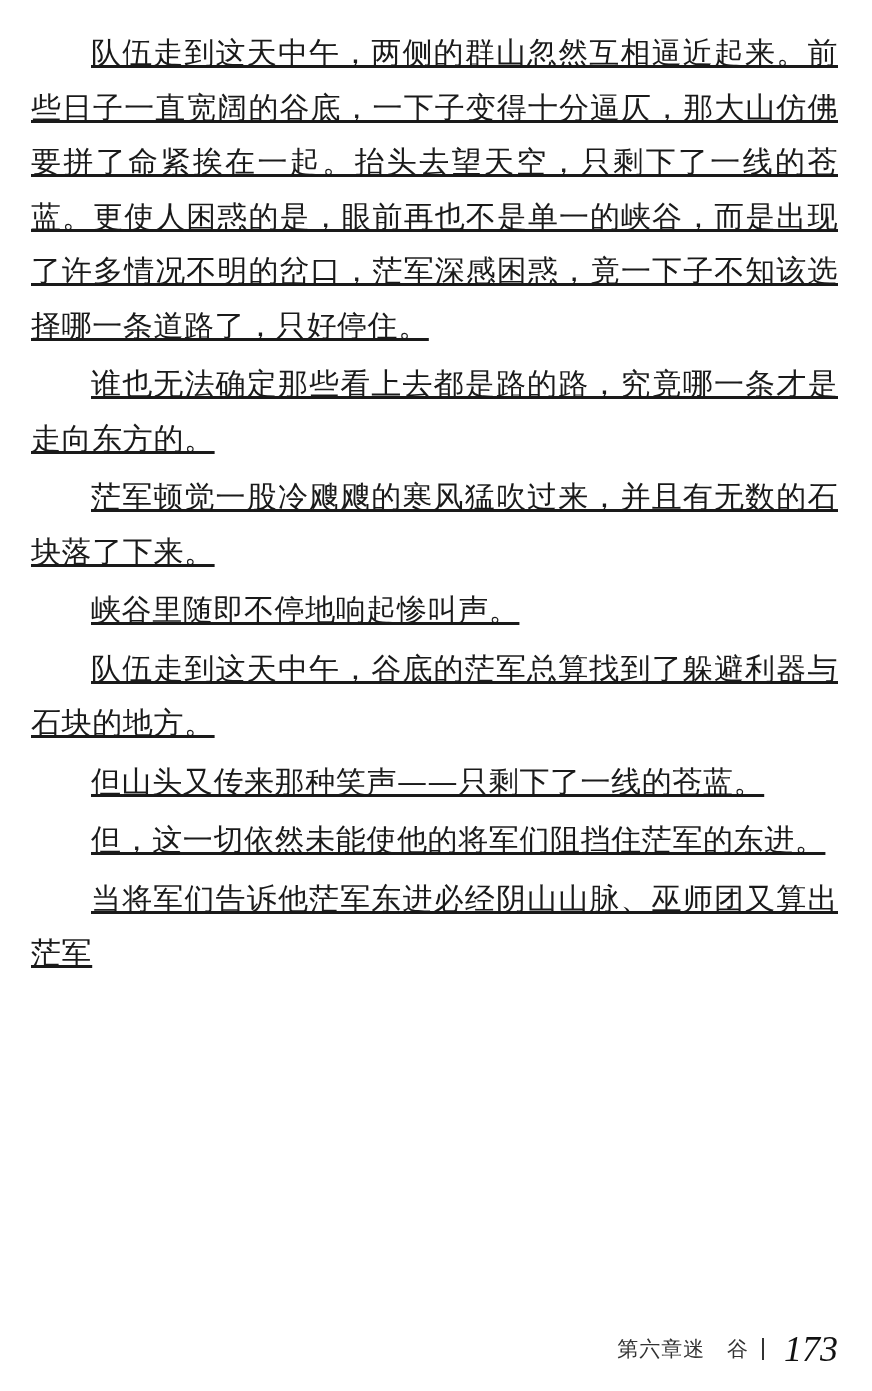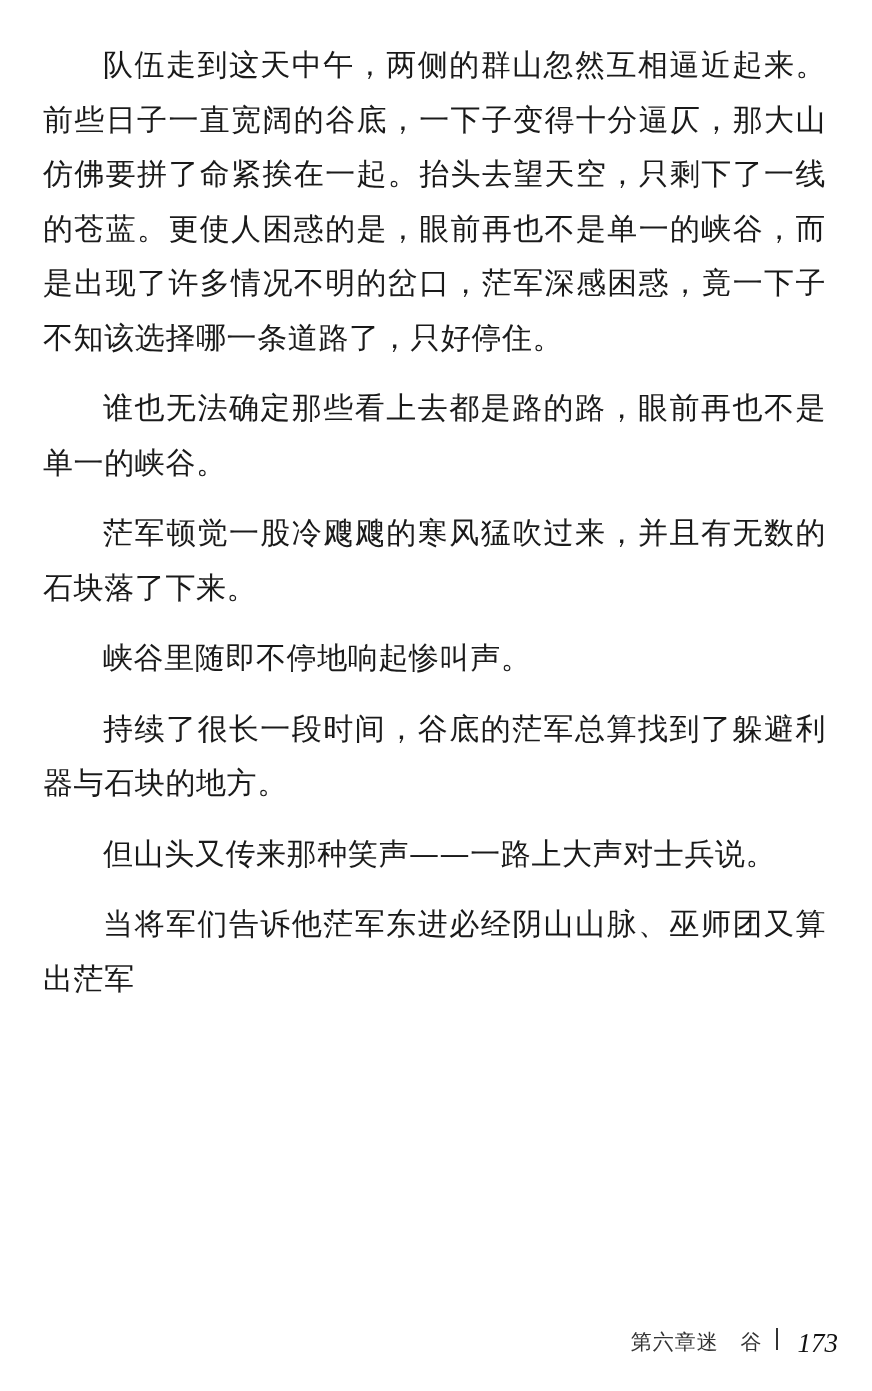--- a/index.html
+++ b/index.html
@@ -6,46 +6,47 @@
   body { width: 872px; height: 1391px; position: relative; overflow: hidden; }
   .page {
     position: absolute; left: 27px; top: 22px; width: 815px;
     font-family: "DejaVu Serif", "Liberation Serif", serif;
     color: #1a1a1a;
     font-size: 30px;
     line-height: 54.5px;
     letter-spacing: 0.6px;
     text-align: justify;
   }
-  .page p { margin: 16px; text-indent: 2em; }
+  .page p { margin: 4px; text-indent: 2em; text-decoration: underline; }
   .footer {
     position: absolute; right: 34px; top: 1328px;
     font-family: "DejaVu Sans", "Liberation Sans", sans-serif;
     color: #333;
     font-size: 21px;
-    display: flex; align-items: flex-start;
+    display: flex; align-items: center;
   }
   .footer .chap { letter-spacing: 1px; }
   .footer .title { letter-spacing: 8px; }
   .footer .sep { width: 2px; height: 22px; background: #333; margin: 0 20px 0 6px; }
   .footer .num {
     font-family: "Liberation Serif", "DejaVu Serif", serif;
-    font-style: italic; font-size: 27px; color: #111;
+    font-style: italic; font-size: 36px; color: #111;
   }
 </style>
 </head>
 <body>
 
 <div class="page">
   <p>队伍走到这天中午，两侧的群山忽然互相逼近起来。前些日子一直宽阔的谷底，一下子变得十分逼仄，那大山仿佛要拼了命紧挨在一起。抬头去望天空，只剩下了一线的苍蓝。更使人困惑的是，眼前再也不是单一的峡谷，而是出现了许多情况不明的岔口，茫军深感困惑，竟一下子不知该选择哪一条道路了，只好停住。</p>
-  <p>谁也无法确定那些看上去都是路的路，眼前再也不是单一的峡谷。</p>
+  <p>谁也无法确定那些看上去都是路的路，究竟哪一条才是走向东方的。</p>
   <p>茫军顿觉一股冷飕飕的寒风猛吹过来，并且有无数的石块落了下来。</p>
   <p>峡谷里随即不停地响起惨叫声。</p>
-  <p>持续了很长一段时间，谷底的茫军总算找到了躲避利器与石块的地方。</p>
-  <p>但山头又传来那种笑声——一路上大声对士兵说。</p>
+  <p>队伍走到这天中午，谷底的茫军总算找到了躲避利器与石块的地方。</p>
+  <p>但山头又传来那种笑声——只剩下了一线的苍蓝。</p>
+  <p>但，这一切依然未能使他的将军们阻挡住茫军的东进。</p>
   <p>当将军们告诉他茫军东进必经阴山山脉、巫师团又算出茫军</p>
 </div>
 
 <div class="footer">
   <span class="chap">第六章</span>
   <span class="title">迷 谷</span>
   <span class="sep"></span>
   <span class="num">173</span>
 </div>
 

